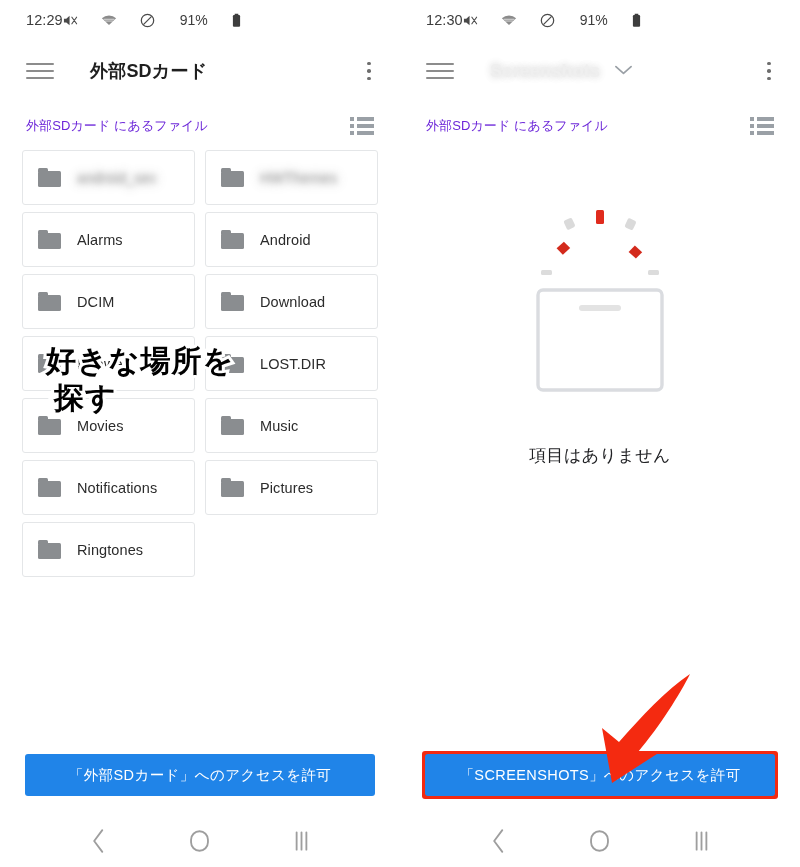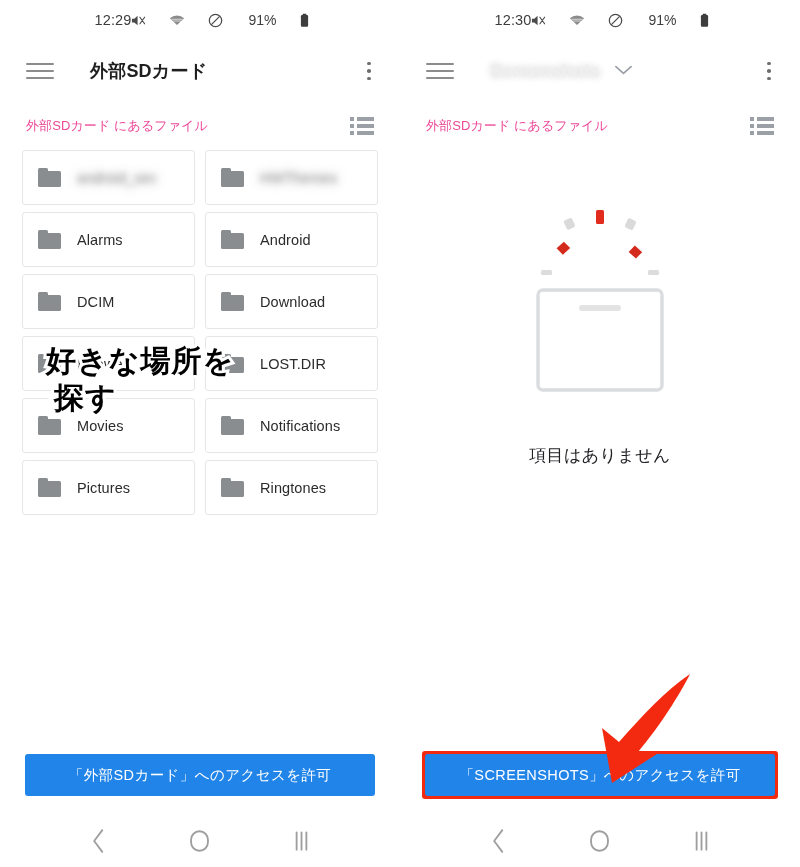--- a/index.html
+++ b/index.html
@@ -7,40 +7,40 @@
     width:800px;height:867px;
     background:#ffffff;
     font-family:"Liberation Sans","DejaVu Sans",sans-serif;
     overflow:hidden;
     -webkit-font-smoothing:antialiased;
   }
   .screens{display:flex;width:800px;height:867px;}
   .phone{width:400px;height:867px;position:relative;background:#fff;display:flex;flex-direction:column;}
 
   
-  .statusbar{height:40px;display:flex;align-items:center;justify-content:center;padding:0 22px 0 26px;box-sizing:border-box;}
+  .statusbar{height:40px;display:flex;align-items:center;justify-content:flex-start;padding:0 22px 0 26px;box-sizing:border-box;}
   .clock{font-size:14.5px;color:#3d3d3d;letter-spacing:.1px;}
   .sysicons{display:flex;align-items:center;gap:23px;}
   .sysicons svg{display:block;}
   .batt-pct{font-size:14px;color:#3d3d3d;margin-left:2px;margin-right:1px;}
 
   
   .appbar{height:62px;display:flex;align-items:center;padding:0 20px 0 26px;box-sizing:border-box;}
   .hamburger{width:28px;height:22px;display:flex;flex-direction:column;justify-content:space-between;padding:3px 0;box-sizing:border-box;cursor:pointer;flex:none;}
   .hamburger i{display:block;height:2px;background:#8c8c8c;border-radius:2px;}
   .apptitle{font-size:18px;color:#1f1f1f;margin-left:36px;font-weight:600;letter-spacing:.2px;white-space:nowrap;}
   .apptitle.blurred{color:#efefef;text-shadow:0 0 7px #d8d8d8,0 0 11px #e8e8e8;font-weight:700;}
   .chev{margin-left:14px;flex:none;}
   .spacer{flex:1;}
   .kebab{width:22px;height:26px;display:flex;flex-direction:column;align-items:center;justify-content:center;gap:4px;cursor:pointer;flex:none;}
   .kebab i{width:3.5px;height:3.5px;border-radius:50%;background:#6e6e6e;display:block;}
 
   
   .subrow{height:48px;display:flex;align-items:center;padding:0 26px 0 26px;box-sizing:border-box;}
-  .subtitle{font-size:13px;color:#ec4899;letter-spacing:.1px;}
+  .subtitle{font-size:13px;color:#6d28d9;letter-spacing:.1px;}
   .viewtoggle{margin-left:auto;display:flex;flex-direction:column;gap:3px;cursor:pointer;}
   .viewtoggle .vrow{display:flex;align-items:center;gap:3px;}
   .viewtoggle .vdot{width:4px;height:4px;background:#9aa0a6;}
   .viewtoggle .vbar{width:17px;height:4px;background:#9aa0a6;}
 
   
   .grid{padding:0 22px;box-sizing:border-box;display:grid;grid-template-columns:1fr 1fr;gap:7px 10px;}
   .cell{height:55px;border:1px solid #e4e6e8;border-radius:3px;background:#fff;display:flex;align-items:center;padding-left:15px;box-sizing:border-box;cursor:pointer;}
   .folder-ic{width:23px;height:19px;flex:none;position:relative;}
   .folder-ic .tab{position:absolute;left:0;top:0;width:10px;height:4px;background:#8a8d90;border-radius:1.5px 1.5px 0 0;}
@@ -202,20 +202,27 @@
             <span class="tab"></span>
             <span class="body"></span>
           </div>
           <div class="cell-label">Movies</div>
         </div>
         <div class="cell">
           <div class="folder-ic">
             <span class="tab"></span>
             <span class="body"></span>
           </div>
+          <div class="cell-label">Music</div>
+        </div>
+        <div class="cell">
+          <div class="folder-ic">
+            <span class="tab"></span>
+            <span class="body"></span>
+          </div>
           <div class="cell-label">Notifications</div>
         </div>
         <div class="cell">
           <div class="folder-ic">
             <span class="tab"></span>
             <span class="body"></span>
           </div>
           <div class="cell-label">Pictures</div>
         </div>
         <div class="cell">

